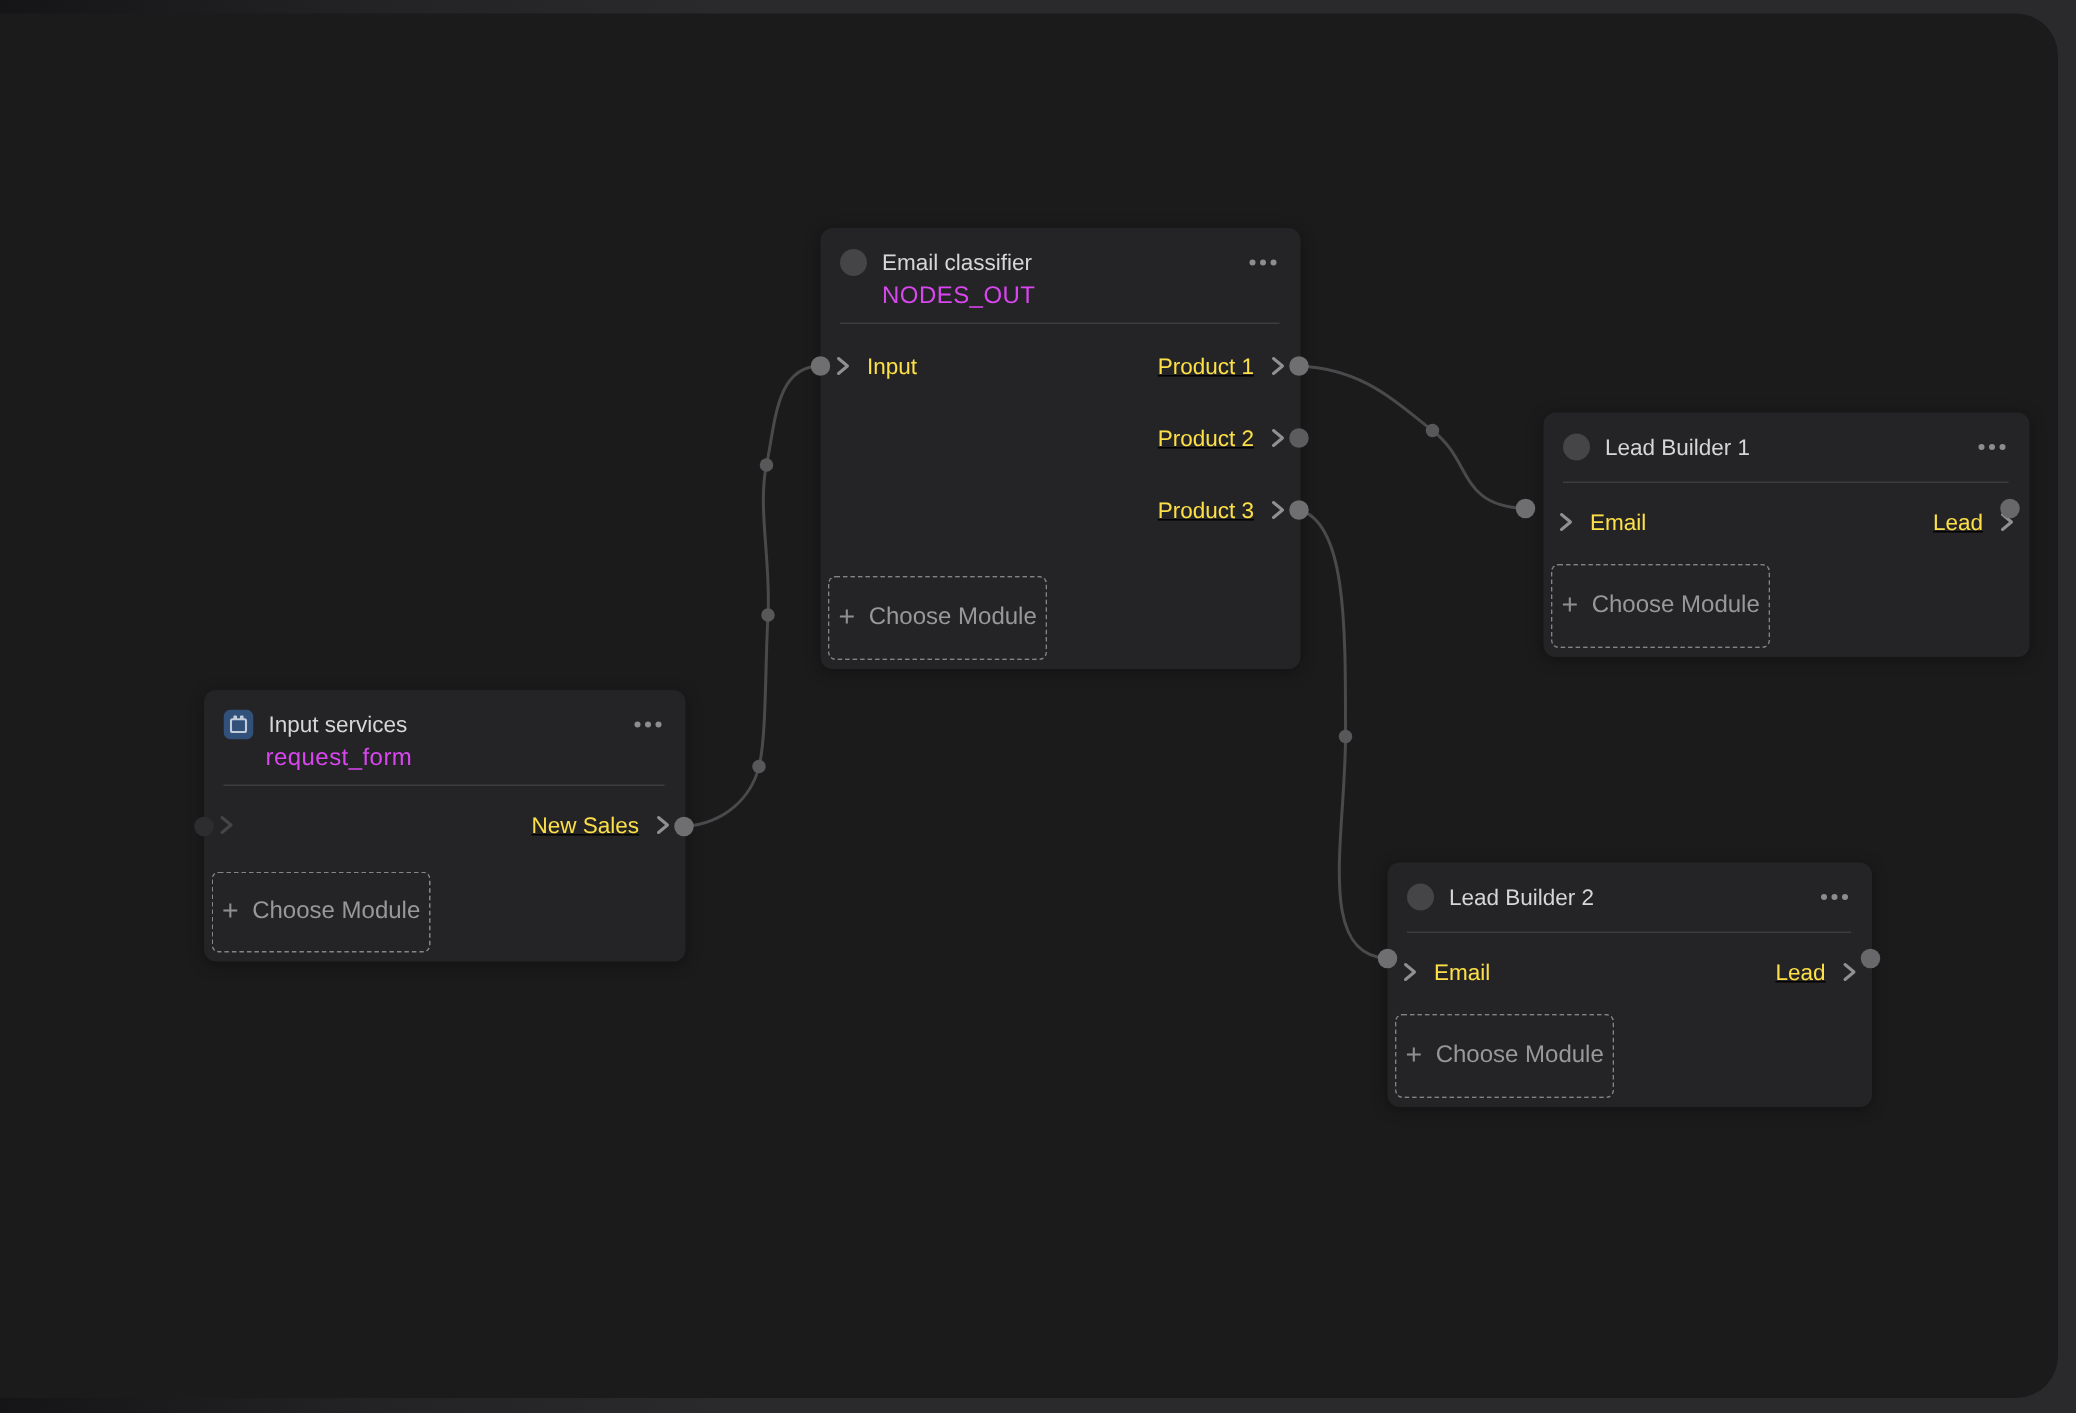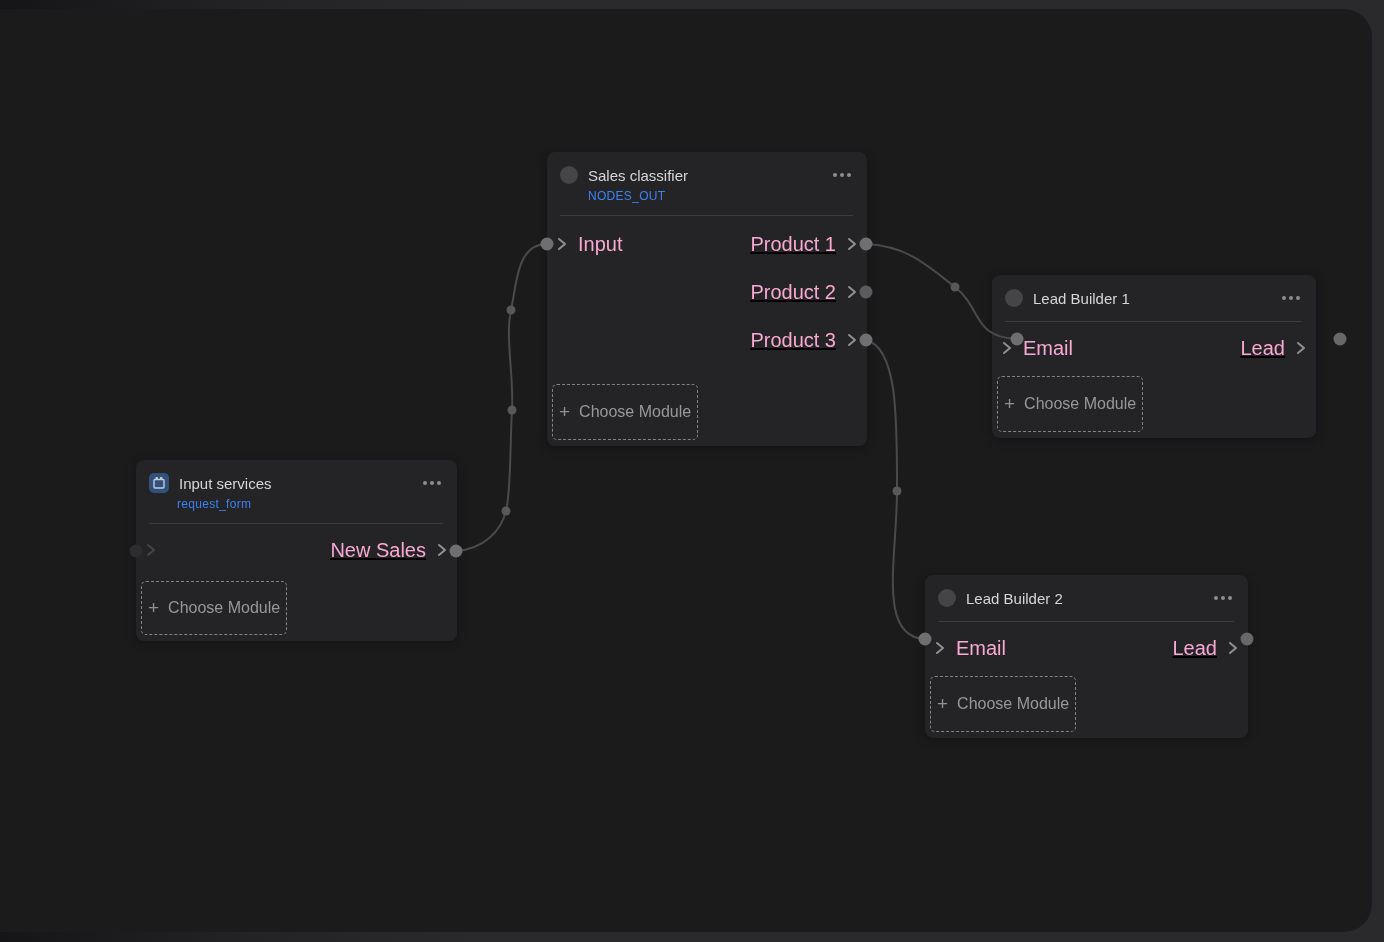--- a/index.html
+++ b/index.html
@@ -6,39 +6,39 @@
   #page{position:relative;width:1384px;height:942px;overflow:hidden;
         background:linear-gradient(90deg,#151517 0%,#232325 18%,#2a2a2c 35%);
         font-family:"Liberation Sans",sans-serif;}
   #canvas{position:absolute;left:-36px;top:9px;right:12px;bottom:10px;
           background:#1b1b1c;border-radius:28px;}
   
   .node{position:absolute;background:#242426;border-radius:8px;z-index:2;
         box-shadow:0 2px 10px rgba(0,0,0,.35);padding-bottom:6px;}
   #node-email-classifier{left:547px;top:152px;width:320px;}
   #node-sales-services  {left:136px;top:460px;width:321px;}
-  #node-lead-builder-1  {left:992px;top:275px;width:324px;}
+  #node-lead-builder-1  {left:1029px;top:275px;width:324px;}
   #node-lead-builder-2  {left:925px;top:575px;width:323px;}
   .node-header{padding:12px 14px 0 13px;}
   .header-row{display:flex;align-items:center;height:22px;}
   .circle-icon{width:18px;height:18px;border-radius:50%;background:#454547;flex:0 0 18px;}
   .form-icon{width:20px;height:20px;flex:0 0 20px;display:block;}
   .node-title{color:#d6d6d7;font-size:15px;margin-left:10px;flex:1;white-space:nowrap;}
   .menu-btn{display:flex;gap:3px;align-items:center;padding:4px 2px;cursor:pointer;background:none;border:none;}
   .menu-btn i{width:4px;height:4px;border-radius:50%;background:#8d8d8f;display:block;}
-  .node-subtitle{color:#3b82f6;font-size:12px;margin:3px 0 0 28px;height:18px;letter-spacing:.3px;}
+  .node-subtitle{color:#d946ef;font-size:16px;margin:3px 0 0 28px;height:18px;letter-spacing:.3px;}
   .divider{border-top:1px solid #3c3c3e;margin-top:8px;}
   .hdr-pad{height:4px;}
   .rows{position:relative;}
   .rows.pad-top{padding-top:4px;}
   .row{height:48px;display:flex;align-items:center;justify-content:space-between;padding:0 10px;position:relative;}
   .row.tall{height:52px;text-align:center;}
   .port-left{display:flex;align-items:center;gap:11px;}
   .port-right{display:flex;align-items:center;gap:11px;margin-left:auto;text-decoration:underline;}
-  .port-label{color:#f9a8d4;font-size:20px;white-space:nowrap;}
+  .port-label{color:#fde047;font-size:15px;white-space:nowrap;}
   .chev{display:block;}
   .choose{margin:20px 5px 0 5px;height:54px;border:1px dashed #848486;border-radius:5px;
           display:flex;align-items:center;justify-content:center;gap:9px;
           color:#98989a;font-size:16px;cursor:pointer;background:none;}
   .choose .plus{font-size:19px;color:#8f8f91;line-height:1;margin-top:-2px;}
   .choose.h56{height:56px;}
   .choose.m2{margin-top:2px;}
   .choose.m5{margin-top:5px;}
   
   #wires{position:absolute;left:0;top:0;z-index:3;pointer-events:none;}
@@ -46,21 +46,21 @@
 </head>
 <body>
 
 <div id="page">
   <div id="canvas"></div>
 
   <div class="node" id="node-email-classifier">
     <div class="node-header">
       <div class="header-row">
         <span class="circle-icon"></span>
-        <span class="node-title">Sales classifier</span>
+        <span class="node-title">Email classifier</span>
         <button class="menu-btn">
             <i></i>
             <i></i>
             <i></i>
           </button>
       </div>
       <div class="node-subtitle">NODES_OUT</div>
       <div class="divider"></div>
     </div>
     <div class="rows pad-top">

